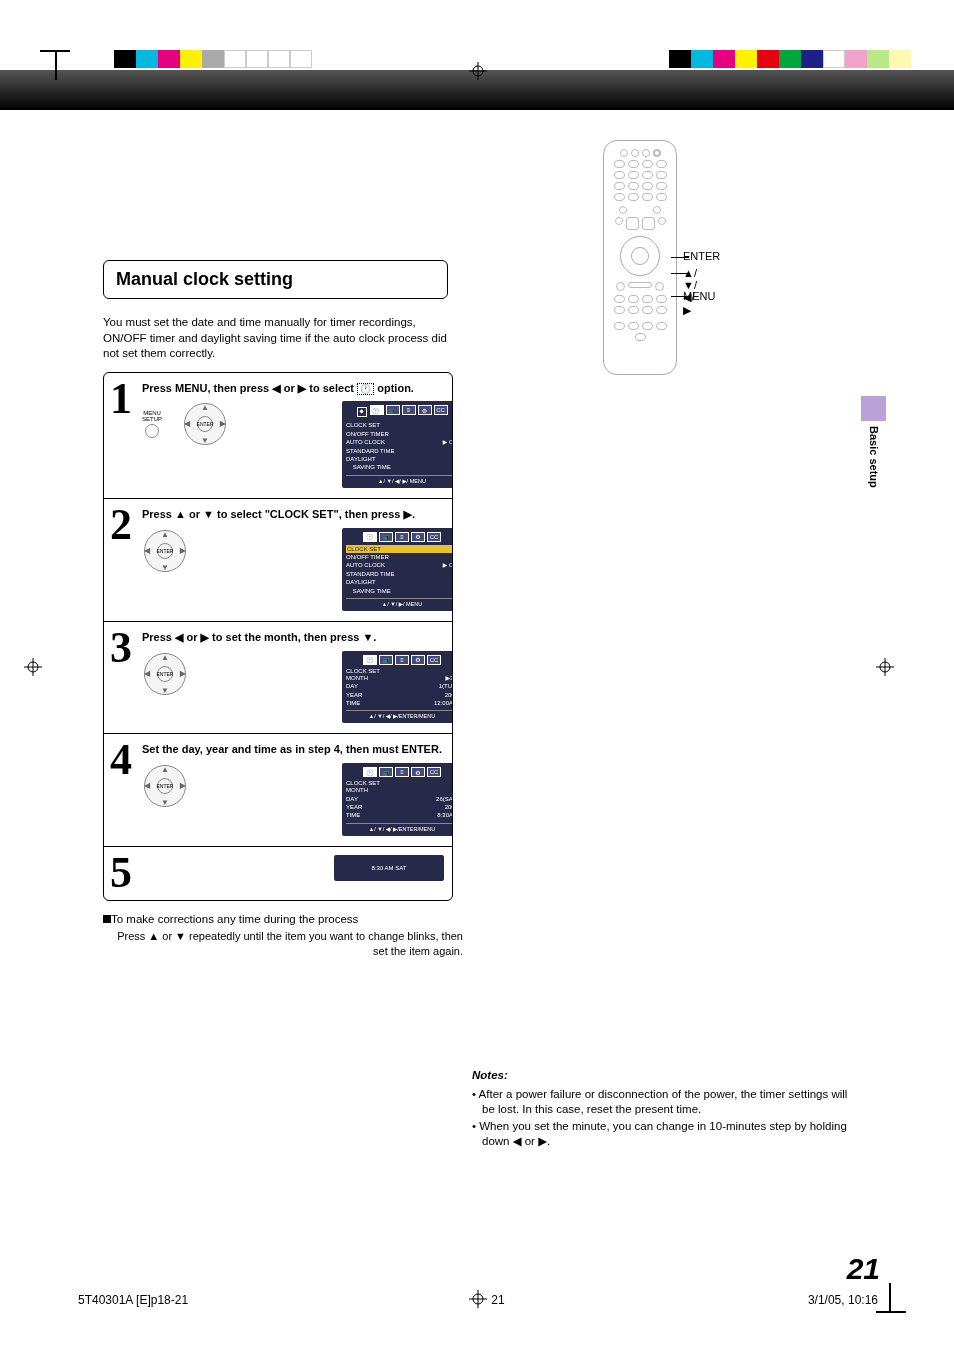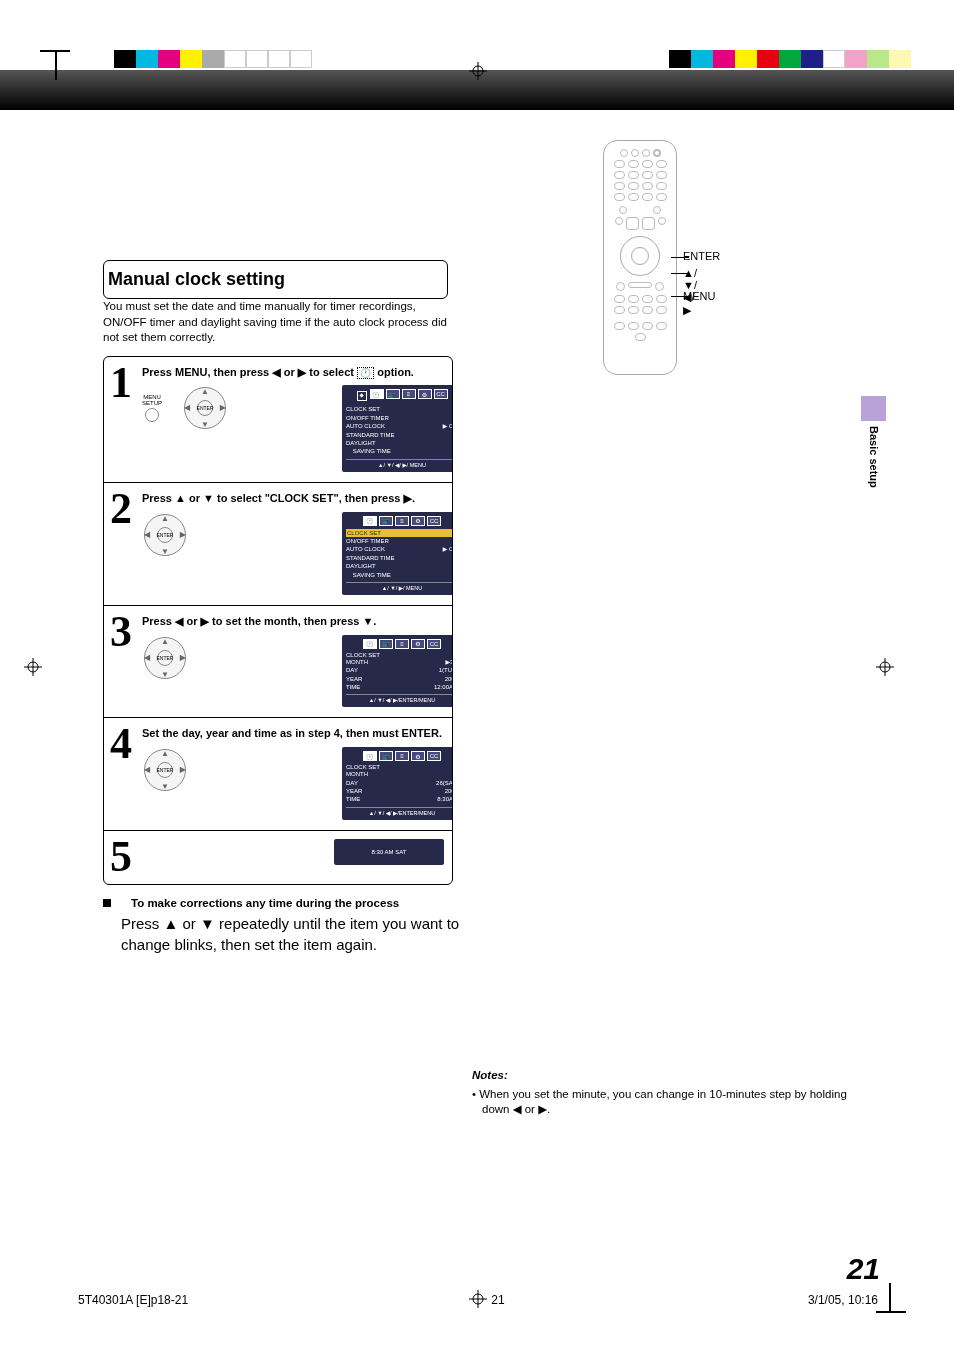--- a/index.html
+++ b/index.html
@@ -69,26 +69,26 @@
   .page-content {
     position: absolute;
     top: 260px;
     left: 103px;
     width: 780px;
   }
 
   .section-title-box {
     border: 1px solid #000;
     border-radius: 6px;
-    padding: 8px 4px;
+    padding: 8px 12px;
     width: 345px;
   }
   .section-title-box h2 { font-size: 18px; font-weight: bold; }
 
-  .intro { margin-top: 0; width: 350px; line-height: 1.35; font-size: 11.5px; }
+  .intro { margin-top: 16px; width: 350px; line-height: 1.35; font-size: 11.5px; }
 
   .step-group {
     border: 1px solid #000;
     border-radius: 6px;
     width: 350px;
     margin-top: 10px;
     overflow: hidden;
   }
   .example { padding: 8px 10px; border-bottom: 1px solid #000; font-size: 11.5px; }
   .example b { font-weight: bold; }
@@ -136,23 +136,23 @@
   .osd-tab.sel { background:#fff; color:#27294a;}
   .osd-line { display:flex; justify-content:space-between; line-height:1.4;}
   .osd-line.sel { background:#e8c030; color:#27294a; padding:0 1px;}
   .osd-foot { border-top:1px solid #888; margin-top:3px; padding-top:2px; text-align:center; font-size:5.5px;}
   .osd-nav-row{ display:flex; align-items:center; gap:3px; margin-bottom:3px; justify-content:center;}
   .osd-nav-icon{ width:10px; height:10px; border:1px solid #fff; display:flex; align-items:center; justify-content:center; font-size:6px;}
 
   .time-display { width:110px; background:#27294a; color:#fff; font-size:6px; padding:10px 4px; text-align:center; border-radius:2px;}
 
   .corrections { width: 360px; margin-top: 12px; }
-  .corr-head { font-weight: bold; font-size: 11.5px; display:flex; align-items:center; gap:20px;}
+  .corr-head { font-weight: normal; font-size: 11.5px; display:flex; align-items:center; gap:0;}
   .sq { width:8px; height:8px; background:#000;}
-  .corr-body { font-size: 15px; margin-left: 18px; margin-top:4px; line-height:1.4;}
+  .corr-body { font-size: 11px; margin-left: 6px; margin-top:4px; line-height:1.4;text-align:right;}
 
   .remote-col {
     position: absolute;
     top: -120px;
     left: 500px;
   }
   .remote-unit {
     width: 74px; height: 235px;
     border: 1px solid #aaa;
     border-radius: 14px;
@@ -570,20 +570,21 @@
     <div class="remote-labels" style="top:110px;">ENTER</div>
     <div class="label-line" style="top:133px; left:68px; width:18px;"></div>
     <div class="remote-labels" style="top:127px;">▲/▼/◀/▶</div>
     <div class="label-line" style="top:156px; left:68px; width:18px;"></div>
     <div class="remote-labels" style="top:150px;">MENU</div>
   </div>
 
   <div class="notes-col">
     <h4>Notes:</h4>
     <ul>
+      <li>• After a power failure or disconnection of the power, the timer settings will be lost. In this case, reset the present time.</li>
       <li>• When you set the minute, you can change in 10-minutes step by holding down ◀ or ▶.</li>
     </ul>
   </div>
 
 </div>
 
 <div class="page-num">21</div>
 
 <div class="footer-info">
   <span>5T40301A [E]p18-21</span>

